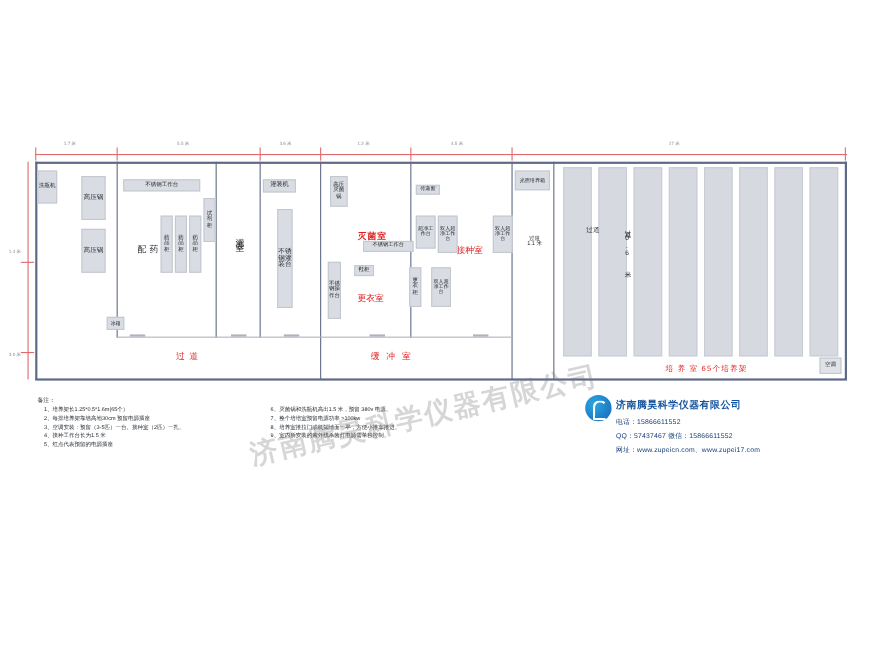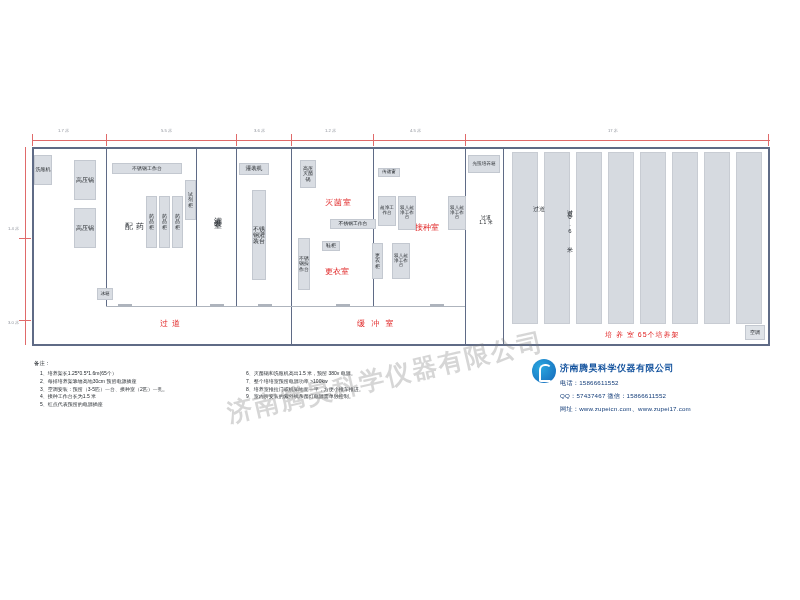--- a/index.html
+++ b/index.html
@@ -128,21 +128,21 @@
   </div>
   <div class="lbl" style="left:211px;top:210px;font-size:8px;writing-mode:vertical-rl;text-orientation:upright;letter-spacing:2px;">灌装室</div>
   <div class="room abs" style="left:252px;top:190px;width:14px;height:90px;font-size:6px;">
     <span class="v">不锈钢灌装台</span>
   </div>
 
   <div class="room abs" style="left:300px;top:160px;width:16px;height:28px;font-size:5px;">
     <span class="v">高压灭菌锅</span>
   </div>
 
-  <div class="lbl red" style="left:325px;top:197px;font-size:8px;letter-spacing:1px;">灭菌室</div>
+  <div class="lbl red" style="left:325px;top:209px;font-size:8px;letter-spacing:1px;font-weight:bold;">灭菌室</div>
 
   <div class="room abs" style="left:298px;top:238px;width:12px;height:52px;font-size:5px;">
     <span class="v">不锈钢操作台</span>
   </div>
 
   <div class="room abs" style="left:322px;top:241px;width:18px;height:10px;font-size:5px;">
     <span>鞋柜</span>
   </div>
   <div class="lbl red" style="left:325px;top:266px;font-size:8px;">更衣室</div>
   <div class="room abs" style="left:372px;top:243px;width:11px;height:36px;font-size:5px;">
@@ -164,21 +164,21 @@
   <div class="room abs" style="left:398px;top:196px;width:18px;height:34px;font-size:4.6px;">
     <span class="v">双人超净工作台</span>
   </div>
   <div class="room abs" style="left:392px;top:243px;width:18px;height:36px;font-size:4.6px;">
     <span class="v">双人超净工作台</span>
   </div>
   <div class="room abs" style="left:448px;top:196px;width:18px;height:34px;font-size:4.6px;">
     <span class="v">双人超净工作台</span>
   </div>
 
-  <div class="lbl red" style="left:357px;top:318px;font-size:8px;letter-spacing:2px;">缓 冲 室</div>
+  <div class="lbl red" style="left:337px;top:318px;font-size:8px;letter-spacing:2px;">缓 冲 室</div>
 
   <div class="lbl red" style="left:160px;top:318px;font-size:8px;letter-spacing:4px;">过道</div>
 
   <div class="room abs" style="left:468px;top:155px;width:32px;height:18px;font-size:4.6px;line-height:1.3;">
     <span>光照培养箱</span>
   </div>
 
   <div class="room abs" style="left:478px;top:190px;width:16px;height:60px;font-size:5px;background:transparent;border:none;">
     <span class="v">过道 1.1 米</span>
   </div>

